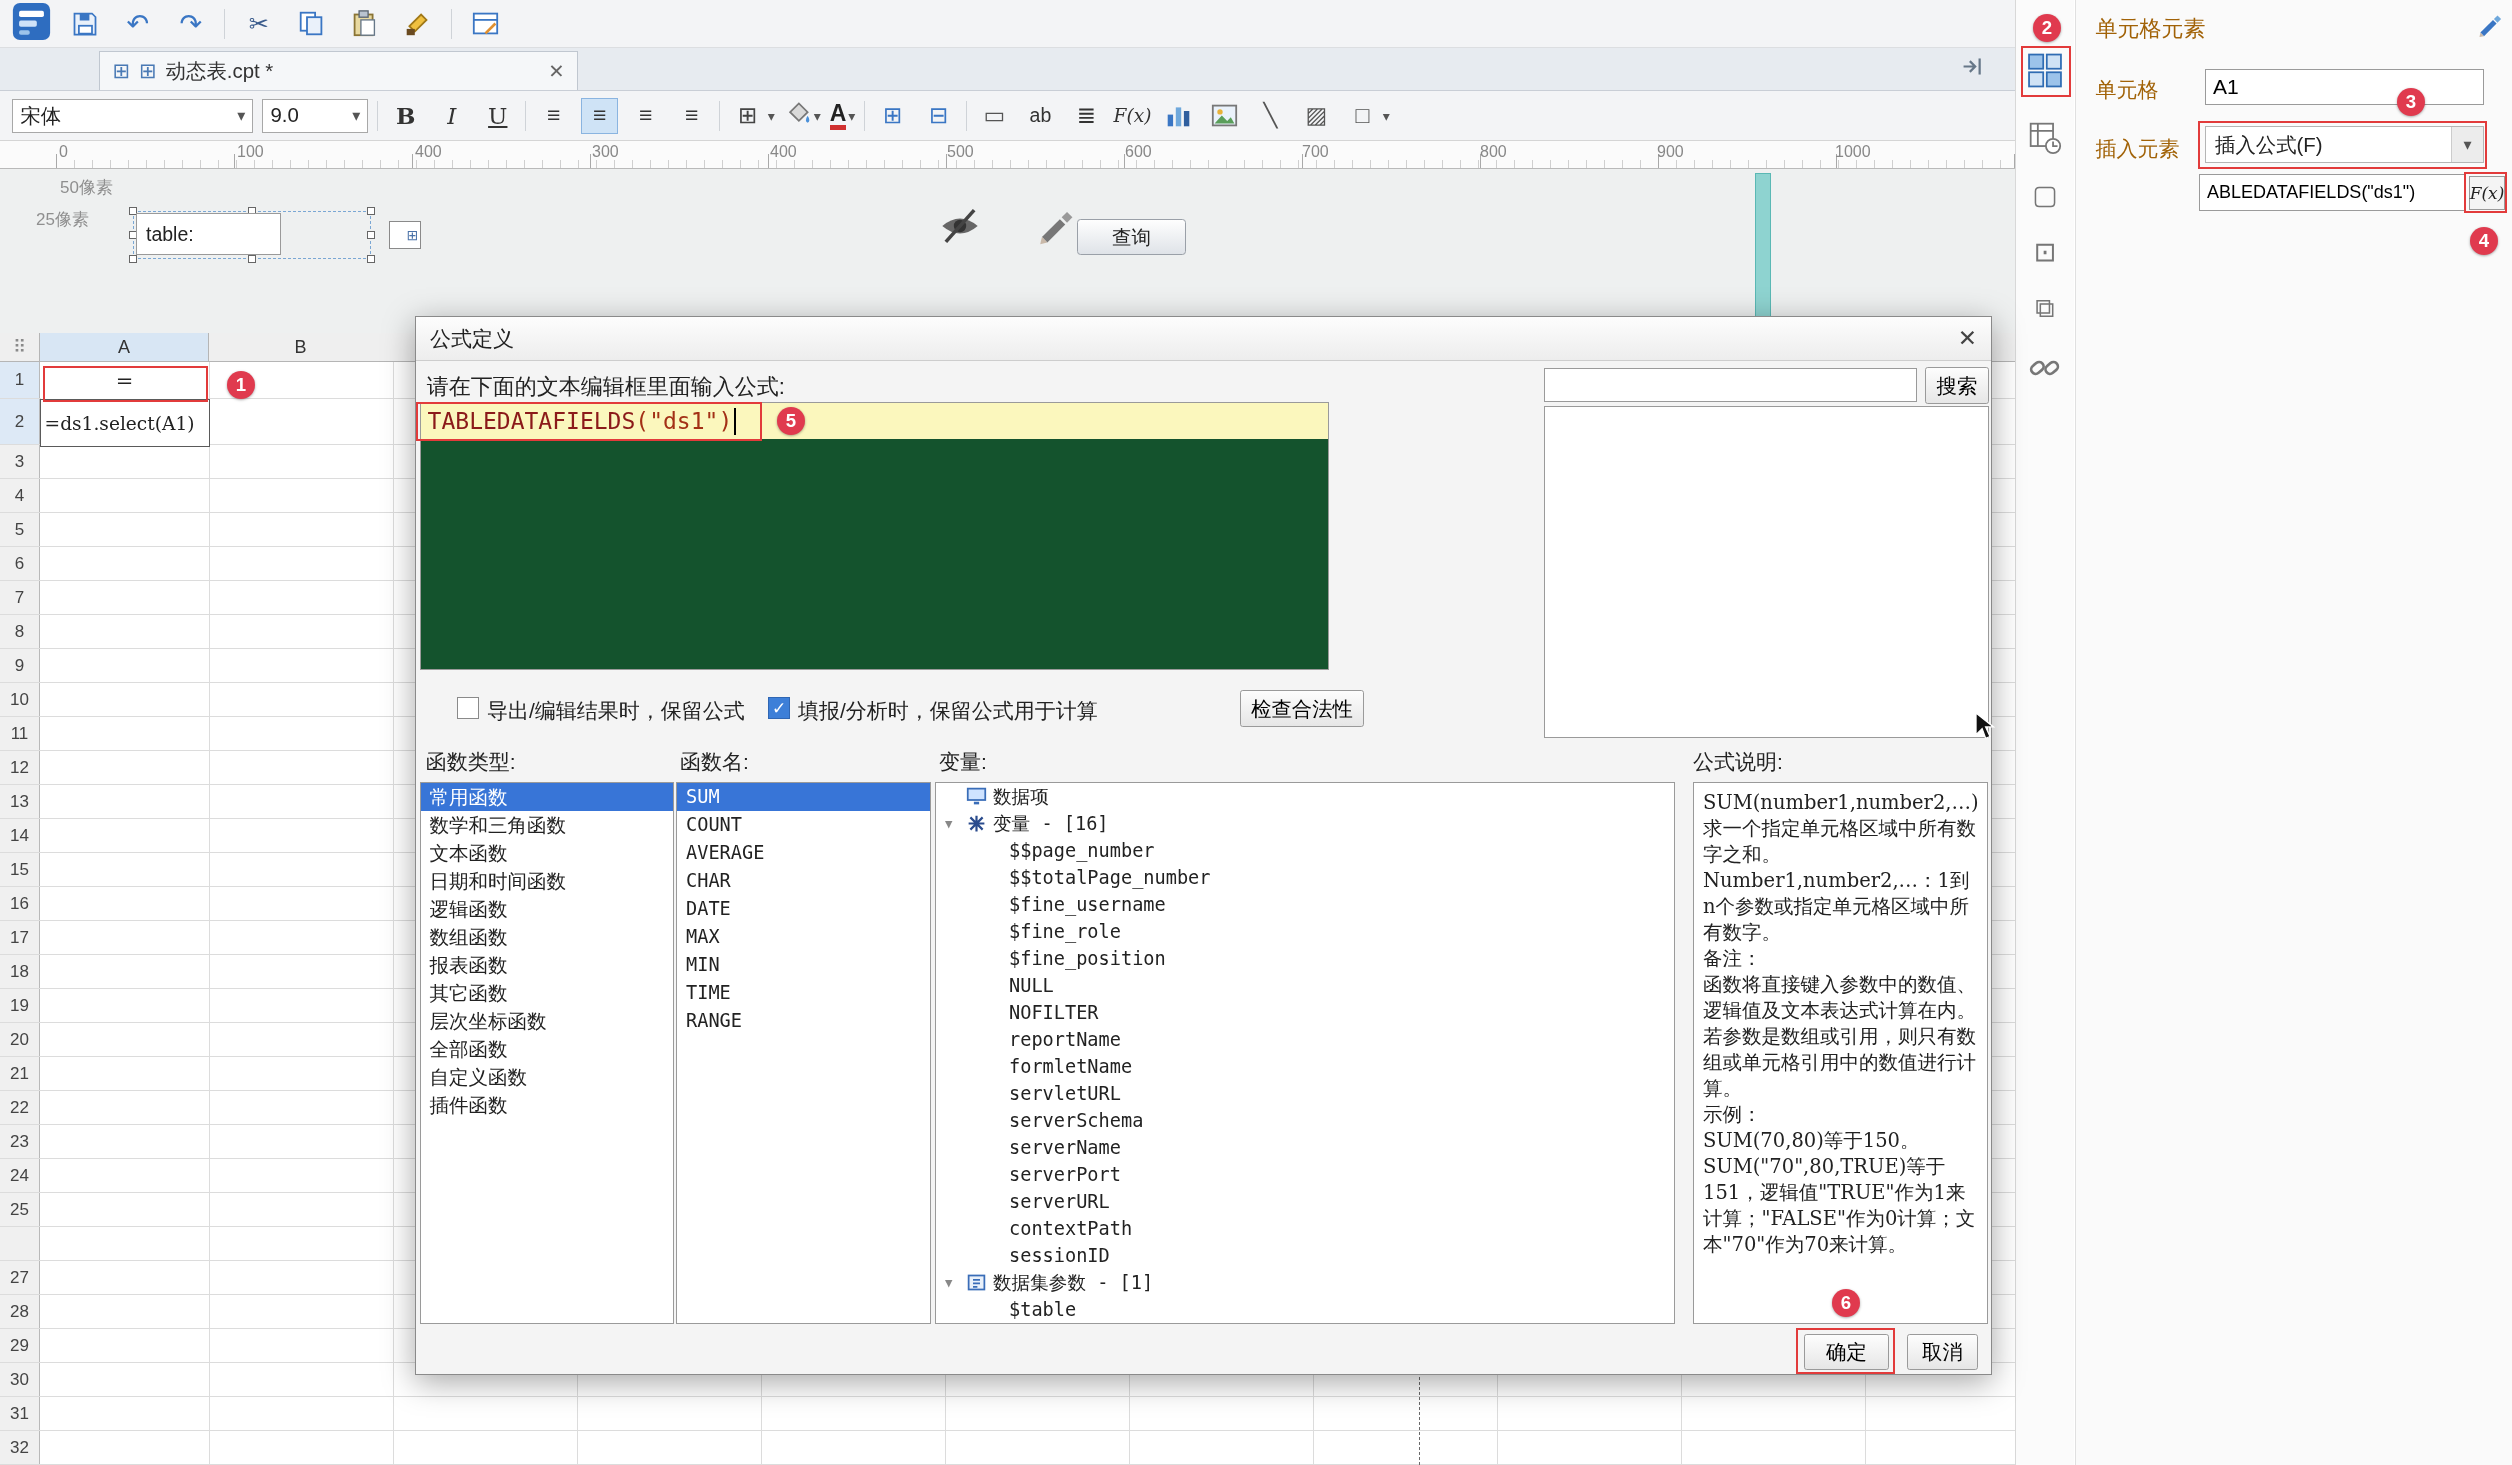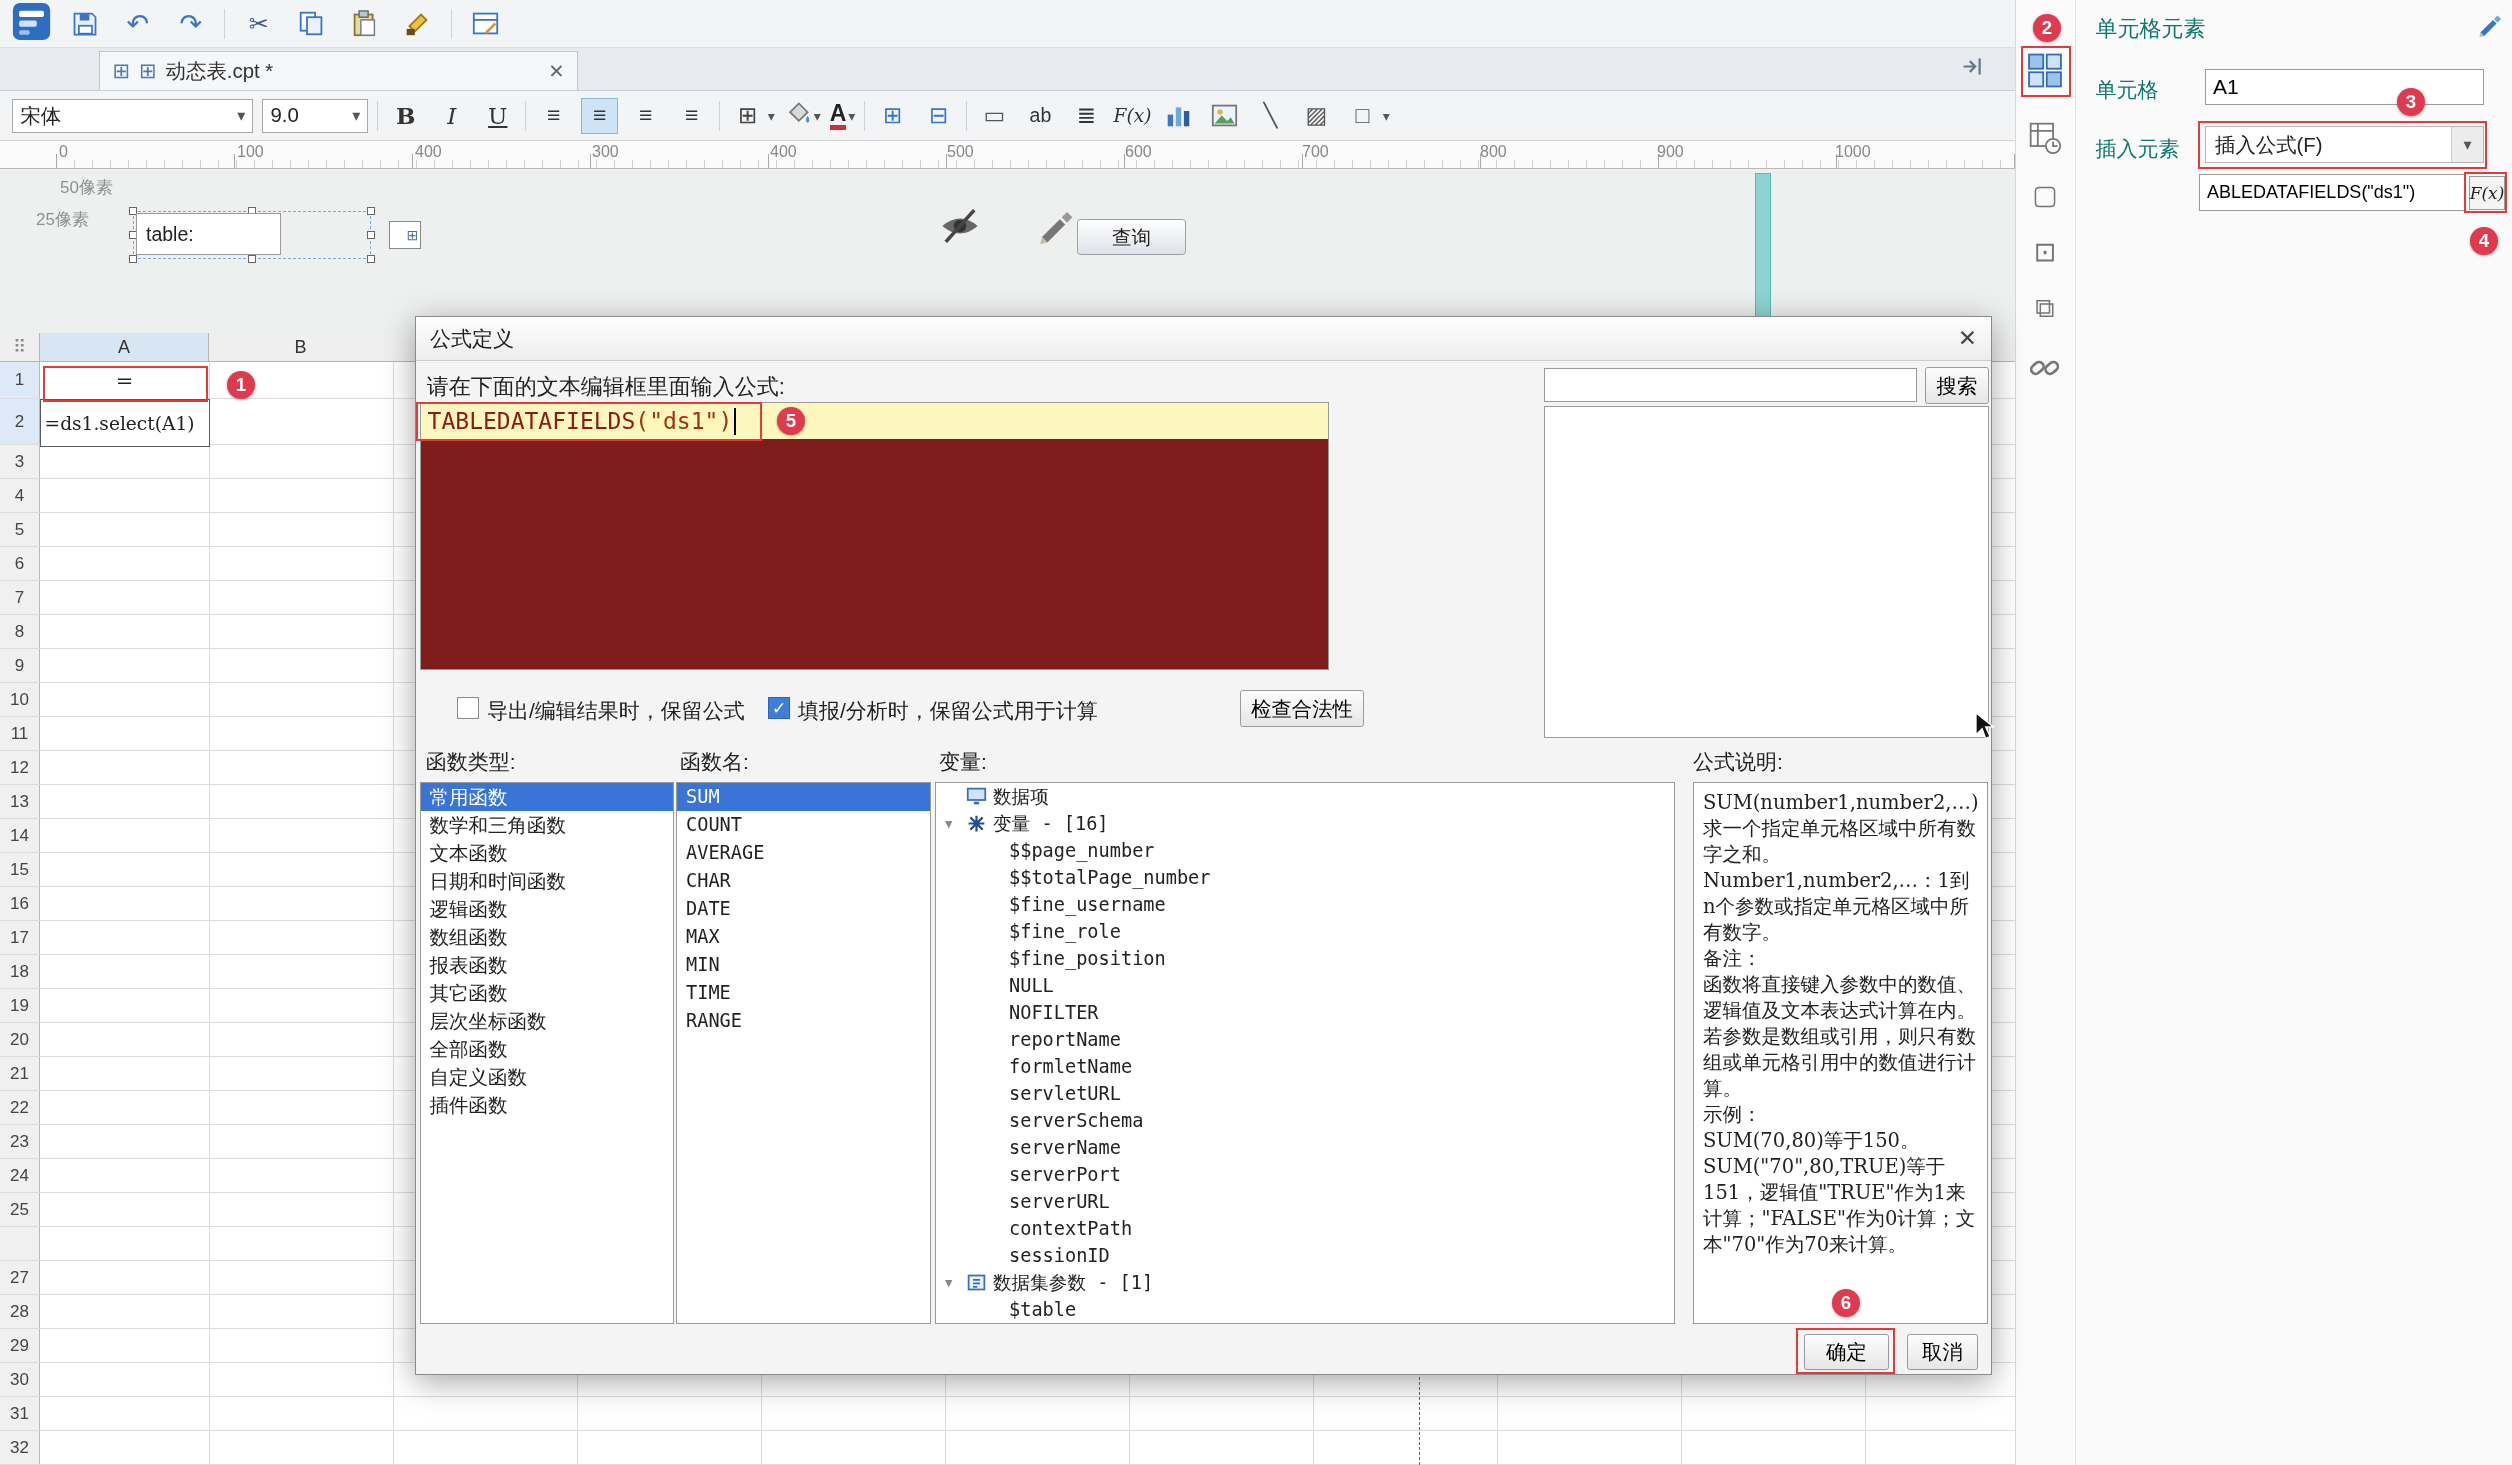--- a/index.html
+++ b/index.html
@@ -60,21 +60,21 @@
   .rnum.hl{background:#dde9f6}
   #cellA1{position:absolute;left:41px;top:363px;width:167px;height:36px;background:#fff;display:flex;align-items:center;justify-content:center;font-size:21px;z-index:10}
   #cellA2{position:absolute;left:40px;top:399px;width:170px;height:48px;background:#fff;border:1.8px solid #5a5a5a;font-size:18.6px;display:flex;align-items:center;padding-left:3.6px;z-index:10}
   #dashline{position:absolute;left:1419px;top:362px;width:0;height:1103px;border-left:1.8px dashed #6a6a6a;z-index:5}
 
   
   #dialog{position:absolute;left:415px;top:316px;width:1577px;height:1059px;background:#f4f4f4;border:0.9px solid #8a8a8a;box-shadow:0 7px 30px rgba(0,0,0,.35);z-index:100}
   #dlg-title{position:absolute;left:0;top:0;width:100%;height:44px;background:linear-gradient(#fdfdfd,#ededed);border-bottom:0.9px solid #cdcdcd;display:flex;align-items:center;padding:0 14px;font-size:21px;color:#222}
   #dlg-close{margin-left:auto;font-size:23px;color:#444}
   .dabs{position:absolute}
-  #feditor{position:absolute;left:3.6px;top:85px;width:909px;height:268px;background:#7f1d1d;border:0.9px solid #9a9a9a}
+  #feditor{position:absolute;left:3.6px;top:85px;width:909px;height:268px;background:#14532d;border:0.9px solid #9a9a9a}
   #fline{height:36px;background:#fbf7bd;display:flex;align-items:center;padding-left:7px;font-size:23px}
   .ffn{color:#8b1a1a;font-family:"DejaVu Sans Mono",monospace}
   .farg{color:#a33016;font-family:"DejaVu Sans Mono",monospace}
   .caret{display:inline-block;width:1.8px;height:27px;background:#000;margin-left:1.8px}
   #fresults{position:absolute;left:1128px;top:89px;width:445px;height:332px;background:#fff;border:0.9px solid #9a9a9a}
   .din{background:#fff;border:0.9px solid #9a9a9a;font-size:20.4px;font-family:"Liberation Sans",sans-serif;padding:0 7px}
   .btn{background:linear-gradient(#fdfdfd,#e6e6e6);border:0.9px solid #9a9a9a;border-radius:2.7px;font-size:20.4px;font-family:"Liberation Sans",sans-serif;display:flex;align-items:center;justify-content:center}
   .cb{display:inline-block;width:22px;height:22px;background:#fff;border:0.9px solid #8a8a8a;vertical-align:middle}
   .cb.on{background:#3d7fd8;border-color:#2f66b3;color:#fff;text-align:center;line-height:21px;font-size:17px}
   .dlbl{position:absolute;font-size:21px;color:#222}
@@ -85,21 +85,21 @@
   .trow{display:flex;align-items:center;height:27px;padding-left:9px;font-family:"DejaVu Sans Mono",monospace;font-size:18.6px;white-space:nowrap}
   .trow .tri{width:21px;font-size:12.4px;color:#888;flex:0 0 auto}
   .trow .tic{width:27px;flex:0 0 auto;display:flex;align-items:center}
   .trow.lvl1{padding-left:73px}
   #fdesc{position:absolute;left:1277px;top:465px;width:295px;height:542px;background:#fff;border:0.9px solid #9a9a9a;padding:7px 9px;font-family:"DejaVu Serif",serif;font-size:19.5px;line-height:26px;white-space:pre-line;overflow:hidden}
 
   
   #strip{position:absolute;left:2015px;top:0;width:59px;height:1466px;background:#fbfbfb;border-left:0.9px solid #d8d8d8}
   .sic{position:absolute;left:50%;transform:translateX(-50%);display:flex;align-items:center;justify-content:center;color:#767676;font-size:27px}
   #panel{position:absolute;left:2075px;top:0;width:438px;height:1466px;background:#fafafa;border-left:0.9px solid #e0e0e0}
-  .plbl{position:absolute;font-size:21px;color:#0f766e}
+  .plbl{position:absolute;font-size:21px;color:#a16207}
   #psel{position:absolute;left:129px;top:126px;width:279px;height:37px;background:#fff;border:0.9px solid #b5b5b5;display:flex;align-items:center;font-size:20.4px}
   #psel .txt{padding-left:9px;flex:1}
   #psel .dd{width:32px;height:100%;background:#ececec;border-left:0.9px solid #ccc;display:flex;align-items:center;justify-content:center;color:#555;font-size:16px}
   #pfx{position:absolute;left:393px;top:176px;width:36px;height:34px;background:#f4f4f4;border:0.9px solid #9a9a9a;font-family:"DejaVu Serif",serif;font-style:italic;font-size:17px;display:flex;align-items:center;justify-content:center}
 
   
   .redbox{position:absolute;border:2.7px solid #e23b3b;z-index:150;pointer-events:none}
   .badge{position:absolute;width:28px;height:28px;border-radius:50%;background:#e03a4e;color:#fff;font-size:18.6px;font-weight:bold;display:flex;align-items:center;justify-content:center;z-index:200;box-shadow:0 0.9px 2.7px rgba(0,0,0,.35)}
 </style>
 </head>

